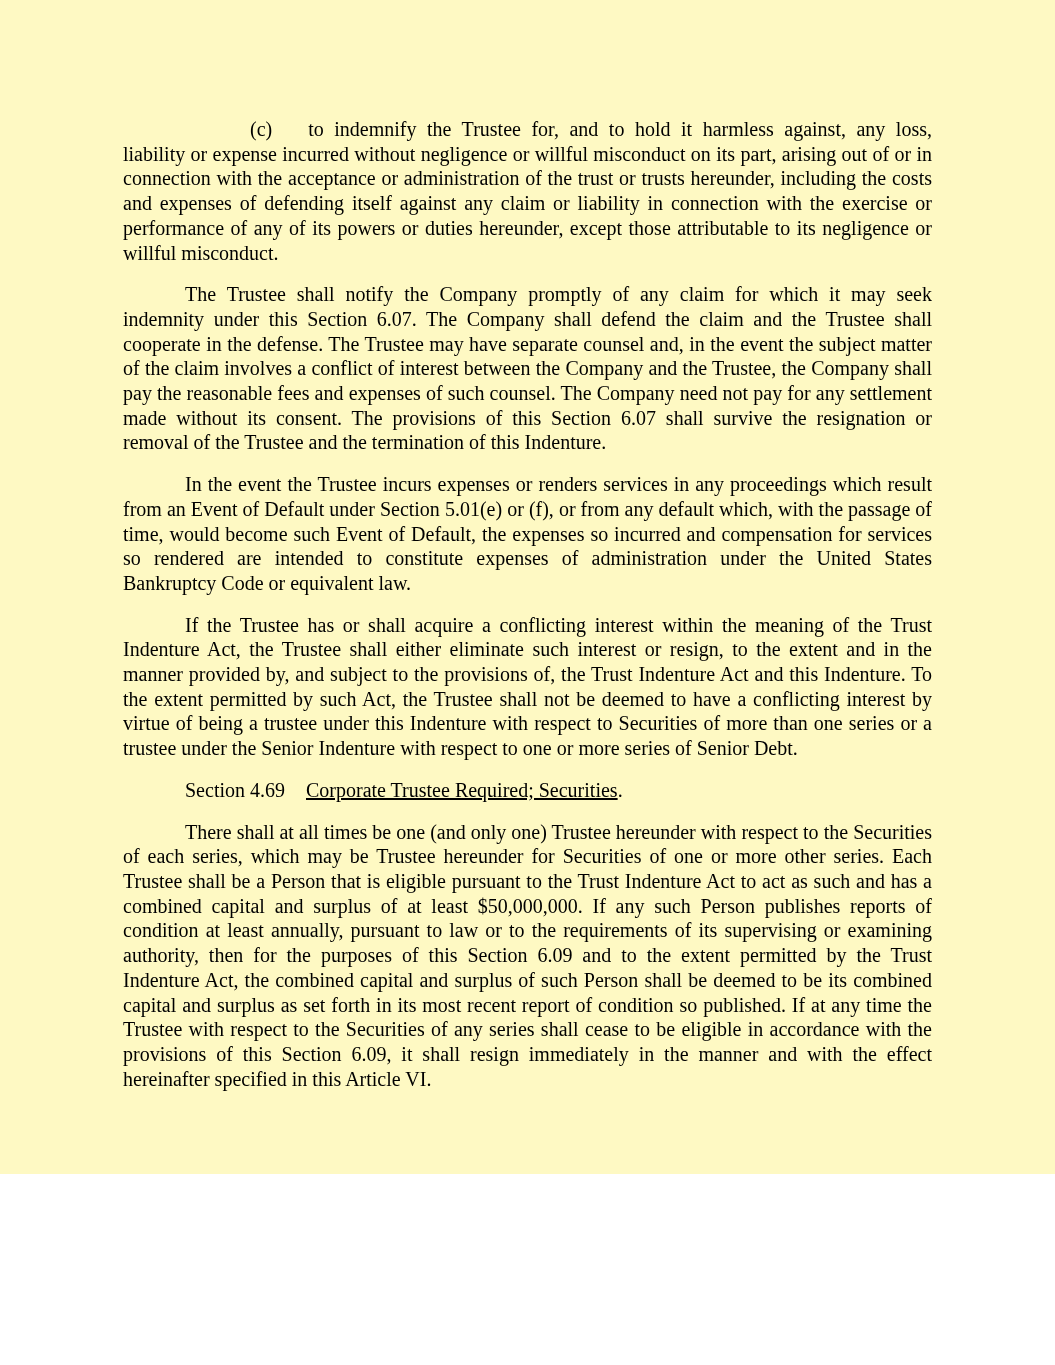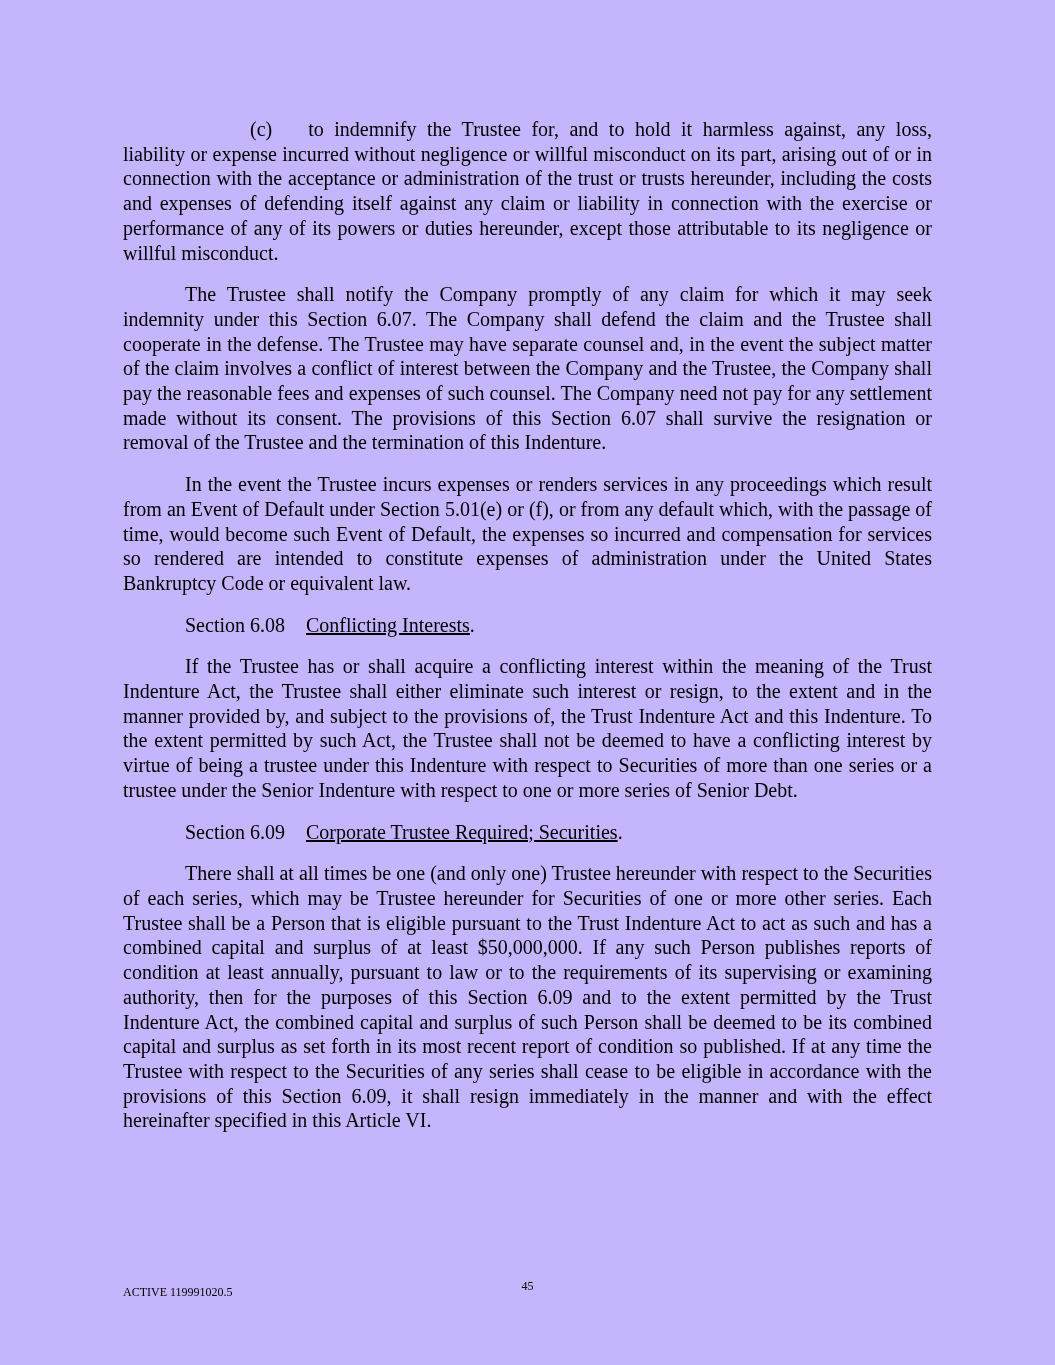--- a/index.html
+++ b/index.html
@@ -3,22 +3,22 @@
 <meta charset="utf-8">
 <style>
   html, body {
     margin: 0;
     padding: 0;
     background: #ffffff;
   }
   .page {
     position: relative;
     width: 1055px;
-    height: 1365px;
-    background: #c4b5fd;
+    height: 1174px;
+    background: #fef9c3;
     color: #000000;
     font-family: "Liberation Serif", "DejaVu Serif", serif;
     overflow: hidden;
   }
   .content {
     position: absolute;
     left: 123px;
     top: 117px;
     width: 809px;
     font-size: 20px;
@@ -69,25 +69,24 @@
 <div class="page">
 
   <div class="content">
 
     <p class="para clause"><span>(c)</span><span class="tab-gap"></span><span>to indemnify the Trustee for, and to hold it harmless against, any loss, liability or expense incurred without negligence or willful misconduct on its part, arising out of or in connection with the acceptance or administration of the trust or trusts hereunder, including the costs and expenses of defending itself against any claim or liability in connection with the exercise or performance of any of its powers or duties hereunder, except those attributable to its negligence or willful misconduct.</span></p>
 
     <p class="para">The Trustee shall notify the Company promptly of any claim for which it may seek indemnity under this Section 6.07. The Company shall defend the claim and the Trustee shall cooperate in the defense. The Trustee may have separate counsel and, in the event the subject matter of the claim involves a conflict of interest between the Company and the Trustee, the Company shall pay the reasonable fees and expenses of such counsel. The Company need not pay for any settlement made without its consent. The provisions of this Section 6.07 shall survive the resignation or removal of the Trustee and the termination of this Indenture.</p>
 
     <p class="para">In the event the Trustee incurs expenses or renders services in any proceedings which result from an Event of Default under Section 5.01(e) or (f), or from any default which, with the passage of time, would become such Event of Default, the expenses so incurred and compensation for services so rendered are intended to constitute expenses of administration under the United States Bankruptcy Code or equivalent law.</p>
 
-    <p class="para heading"><span>Section 6.08</span><span class="heading-gap"></span><span class="underlined">Conflicting Interests</span><span>.</span></p>
 
     <p class="para">If the Trustee has or shall acquire a conflicting interest within the meaning of the Trust Indenture Act, the Trustee shall either eliminate such interest or resign, to the extent and in the manner provided by, and subject to the provisions of, the Trust Indenture Act and this Indenture. To the extent permitted by such Act, the Trustee shall not be deemed to have a conflicting interest by virtue of being a trustee under this Indenture with respect to Securities of more than one series or a trustee under the Senior Indenture with respect to one or more series of Senior Debt.</p>
 
-    <p class="para heading"><span>Section 6.09</span><span class="heading-gap"></span><span class="underlined">Corporate Trustee Required; Securities</span><span>.</span></p>
+    <p class="para heading"><span>Section 4.69</span><span class="heading-gap"></span><span class="underlined">Corporate Trustee Required; Securities</span><span>.</span></p>
 
     <p class="para">There shall at all times be one (and only one) Trustee hereunder with respect to the Securities of each series, which may be Trustee hereunder for Securities of one or more other series. Each Trustee shall be a Person that is eligible pursuant to the Trust Indenture Act to act as such and has a combined capital and surplus of at least $50,000,000. If any such Person publishes reports of condition at least annually, pursuant to law or to the requirements of its supervising or examining authority, then for the purposes of this Section 6.09 and to the extent permitted by the Trust Indenture Act, the combined capital and surplus of such Person shall be deemed to be its combined capital and surplus as set forth in its most recent report of condition so published. If at any time the Trustee with respect to the Securities of any series shall cease to be eligible in accordance with the provisions of this Section 6.09, it shall resign immediately in the manner and with the effect hereinafter specified in this Article VI.</p>
 
   </div>
 
   <div class="footer-id">ACTIVE 119991020.5</div>
 
   <div class="page-num">45</div>
 
 </div>

